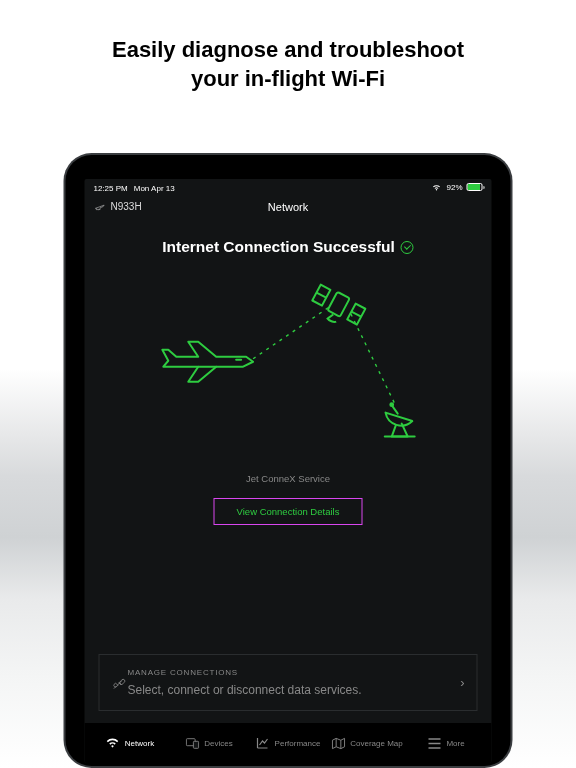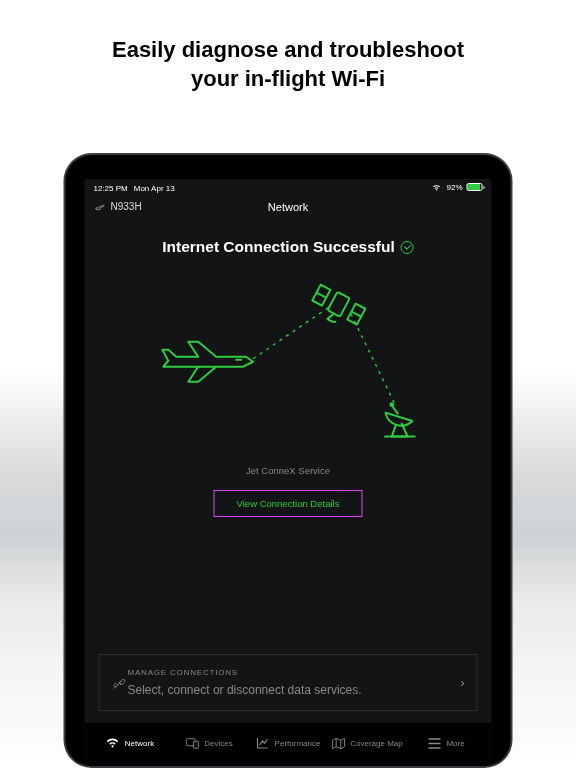--- a/index.html
+++ b/index.html
@@ -19,21 +19,21 @@
 .battery-rect::after{content:"";position:absolute;right:-3px;top:2px;width:1.5px;height:3px;background:#fff;border-radius:0 1px 1px 0}
 .header{display:flex;align-items:center;padding:6px 10px;font-size:11px;color:#fff;position:relative}
 .header .title{position:absolute;left:50%;transform:translateX(-50%);font-weight:400}
 .header .left{display:flex;align-items:flex-start;gap:5px;font-size:10px;color:#ddd}
 .plane-sm{width:11px;height:11px}
 .content{flex:1;display:flex;flex-direction:column;padding:0 14px}
 .heading{text-align:right;color:#fff;font-weight:700;font-size:15.5px;margin-top:20px;display:flex;align-items:center;justify-content:center;gap:6px}
 .check-circle{width:13px;height:13px;border:1.5px solid #2ecc40;border-radius:50%;display:inline-flex;align-items:center;justify-content:center}
 .check-circle::before{content:"";width:5px;height:3px;border-left:1.5px solid #2ecc40;border-bottom:1.5px solid #2ecc40;transform:rotate(-45deg) translate(.5px,-.5px)}
 .diagram{flex:0 0 200px;position:relative;margin-top:6px}
-.service{text-align:center;color:#888;font-size:9.5px;}
+.service{text-align:center;color:#888;font-size:9.5px;margin-top:8px}
 .details-btn{display:block;margin:14px auto 0;padding:7px 22px;color:#2ecc40;border:1px solid #d946ef;background:transparent;font-size:9.5px;cursor:pointer}
 .manage{margin-top:auto;margin-bottom:12px;border:1px solid #2a2d2f;padding:13px 12px;display:flex;align-items:center;gap:0;position:relative}
 .manage .plug{width:16px;height:16px;flex-shrink:0}
 .manage .txt{flex:1}
 .manage .t1{color:#888;font-size:8px;letter-spacing:.8px;font-weight:500}
 .manage .t2{color:#888;font-size:12px;margin-top:6px}
 .manage .chev{color:#888;font-size:13px}
 .tabbar{height:40px;background:#000;display:flex;align-items:center;padding:0 6px}
 .tab{flex:1;display:flex;align-items:center;justify-content:center;gap:5px;color:#888;font-size:8px}
 .tab.active{color:#fff}

